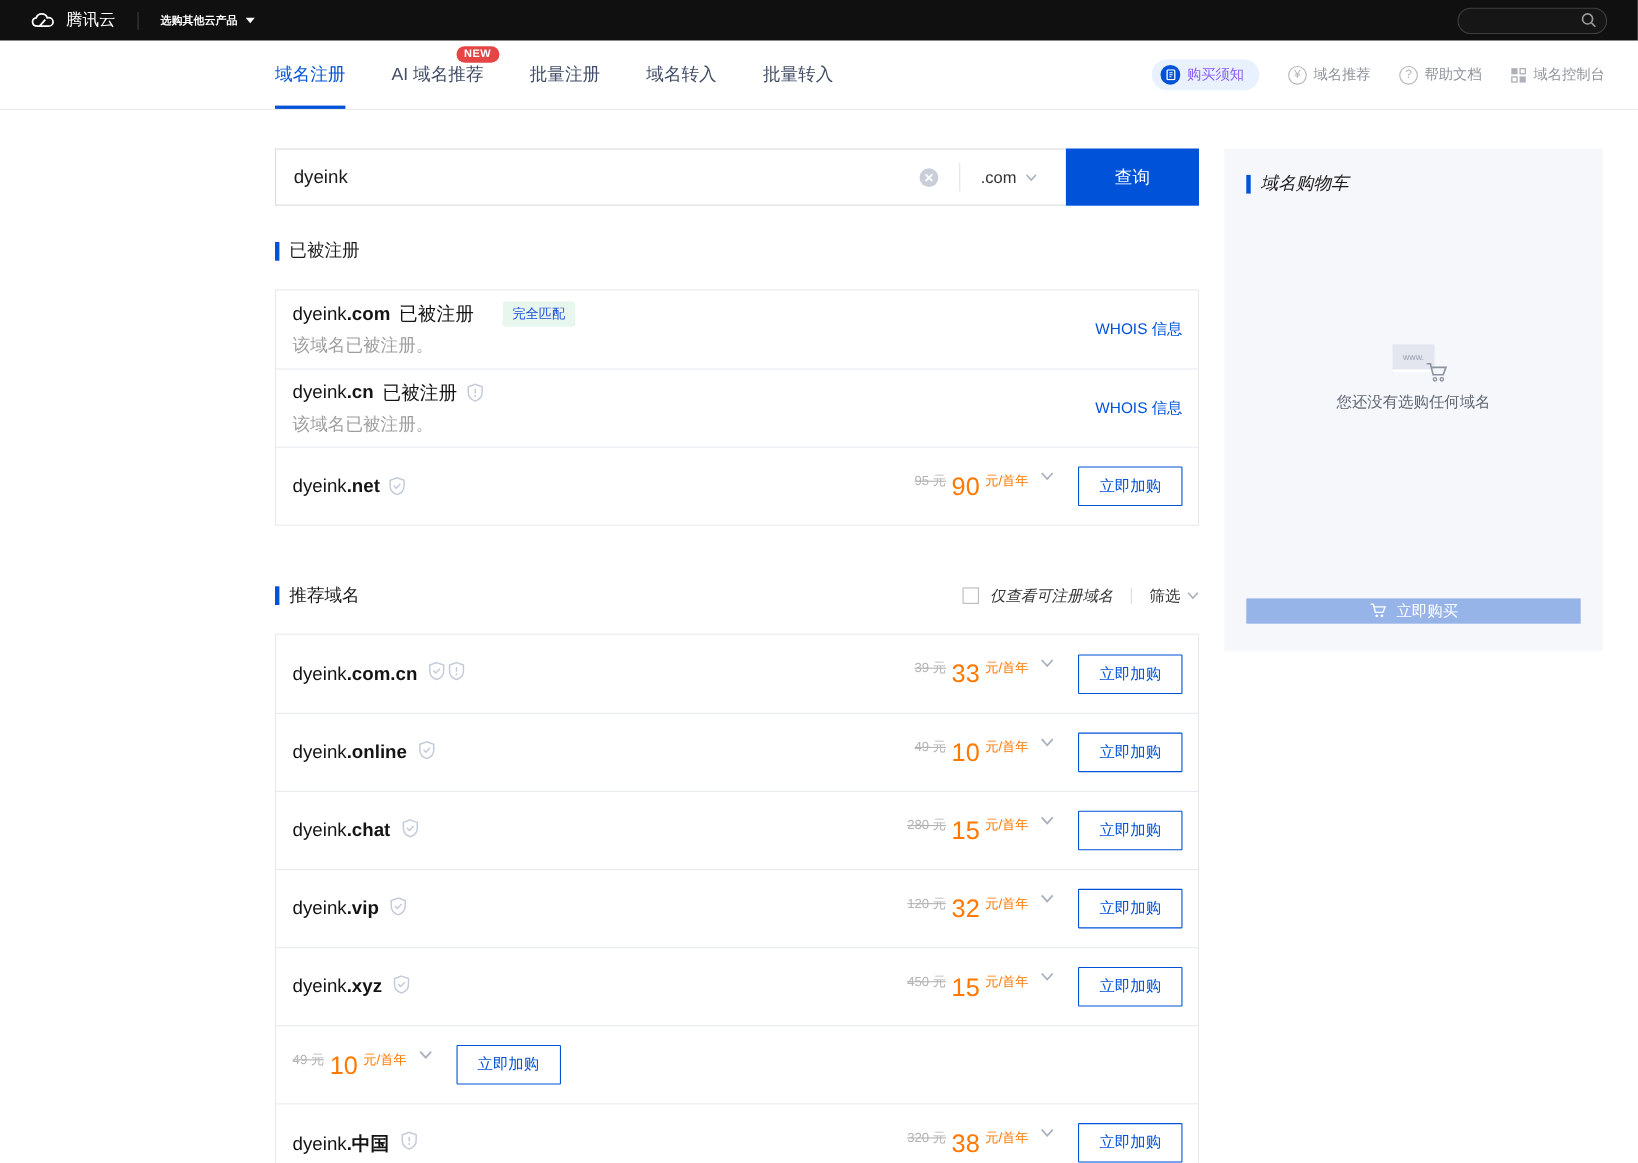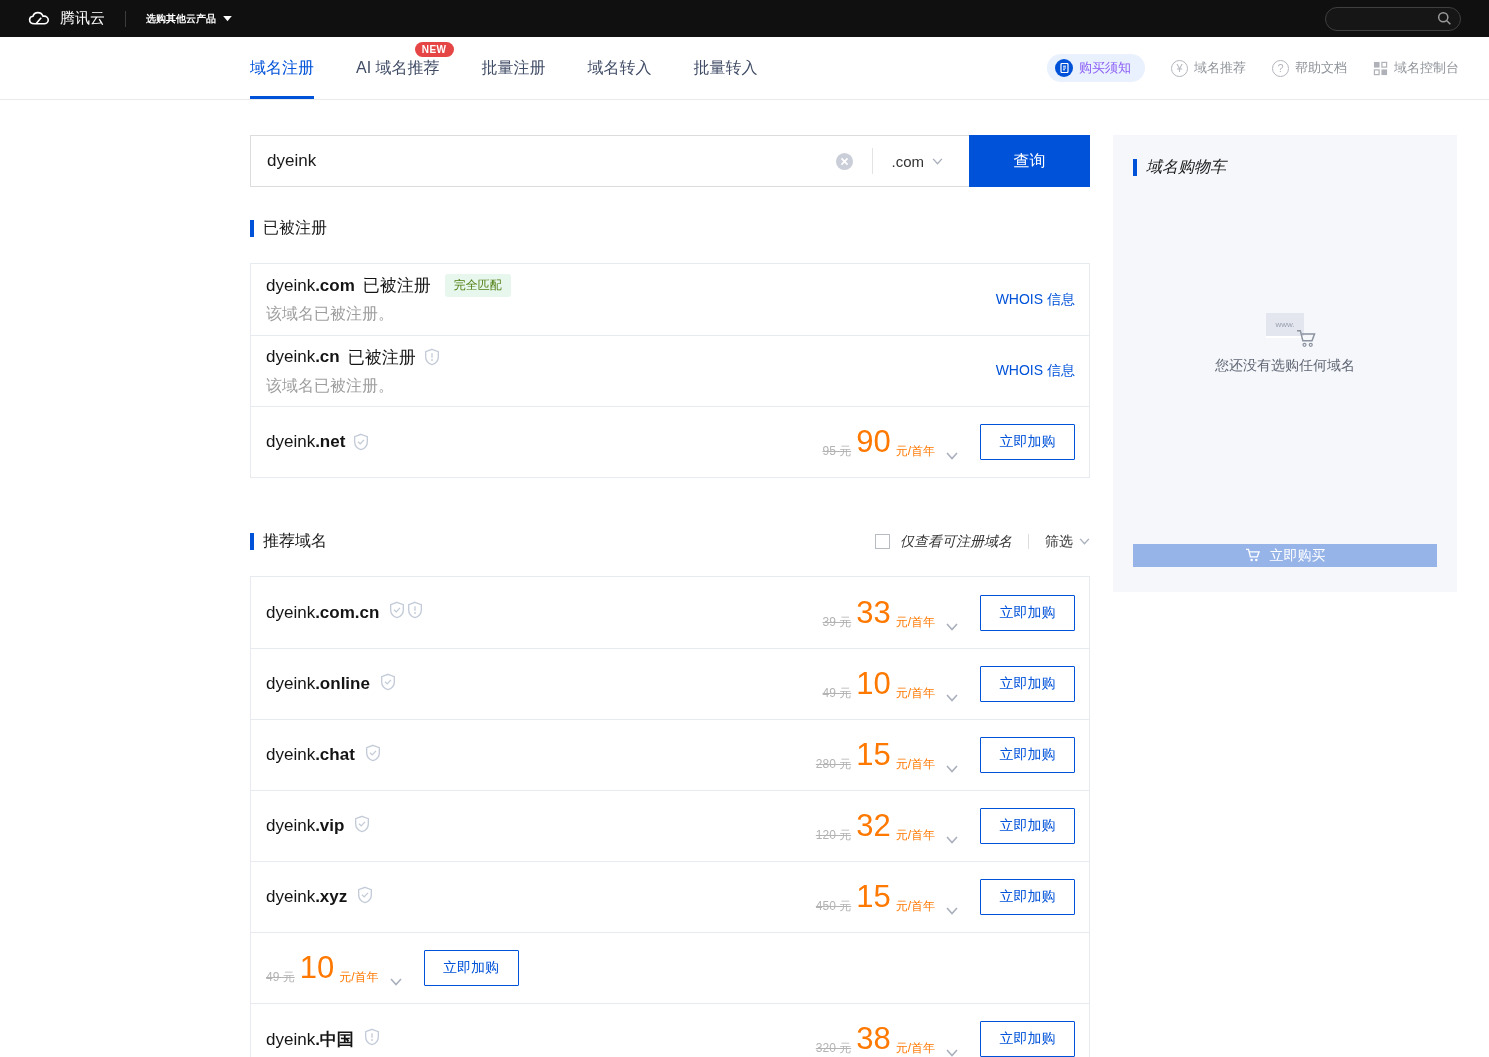--- a/index.html
+++ b/index.html
@@ -59,25 +59,25 @@
   .filter-select { display:flex; align-items:center; gap:6px; font-size:14px; color:#333; cursor:pointer; }
 
   
   .card { border:1px solid #e7eaef; margin-top:24px; }
   .row { min-height:71px; display:flex; align-items:center; padding:0 14px 0 15px; border-top:1px solid #e7eaef; }
   .row:first-child { border-top:none; }
   .row-main { flex:1; }
   .domain-line { display:flex; align-items:center; gap:8px; font-size:17px; color:#141414; }
   .domain-line .tld { font-weight:bold; }
   .domain-note { font-size:16px; color:#9e9e9e; margin-top:7px; }
-  .match-badge { background:#e8f7ee; color:#4d7c0f; font-size:12px; padding:3px 9px; border-radius:3px; margin-left:6px; }
+  .match-badge { background:#e8f7ee; color:#1d4ed8; font-size:12px; padding:3px 9px; border-radius:3px; margin-left:18px; }
   .whois { font-size:14px; color:#0052d9; cursor:pointer; }
-  .price-cluster { display:flex; align-items:flex-end; gap:5px; margin-right:22px; }
+  .price-cluster { display:flex; align-items:flex-start; gap:5px; margin-right:22px; }
   .orig-price { font-size:12px; color:#b3b3b3; text-decoration:line-through; }
-  .promo-price { font-size:31px; color:#ff7800; }
+  .promo-price { font-size:23px; color:#ff7800; }
   .price-unit { font-size:12px; color:#ff7800; }
   .chevron-wrap { display:flex; align-items:center; margin-left:6px; cursor:pointer; }
   .add-btn { width:95px; height:36px; background:#fff; border:1px solid #0052d9; color:#0052d9;
     font-size:14px; cursor:pointer; border-radius:1px; }
 
   
   .cart-empty { position:absolute; top:178px; left:0; right:0; display:flex; flex-direction:column; align-items:center; }
   .www-box { width:38px; height:28px; background:#e3e6ee; position:relative; }
   .www-box .www-txt { font-size:8px; color:#989fae; position:absolute; top:7px; left:0; right:0; text-align:center; }
   .www-box .www-strip { position:absolute; bottom:0; left:0; right:0; height:5px; background:#f6f7fb; border-top:2px solid #fff; }

